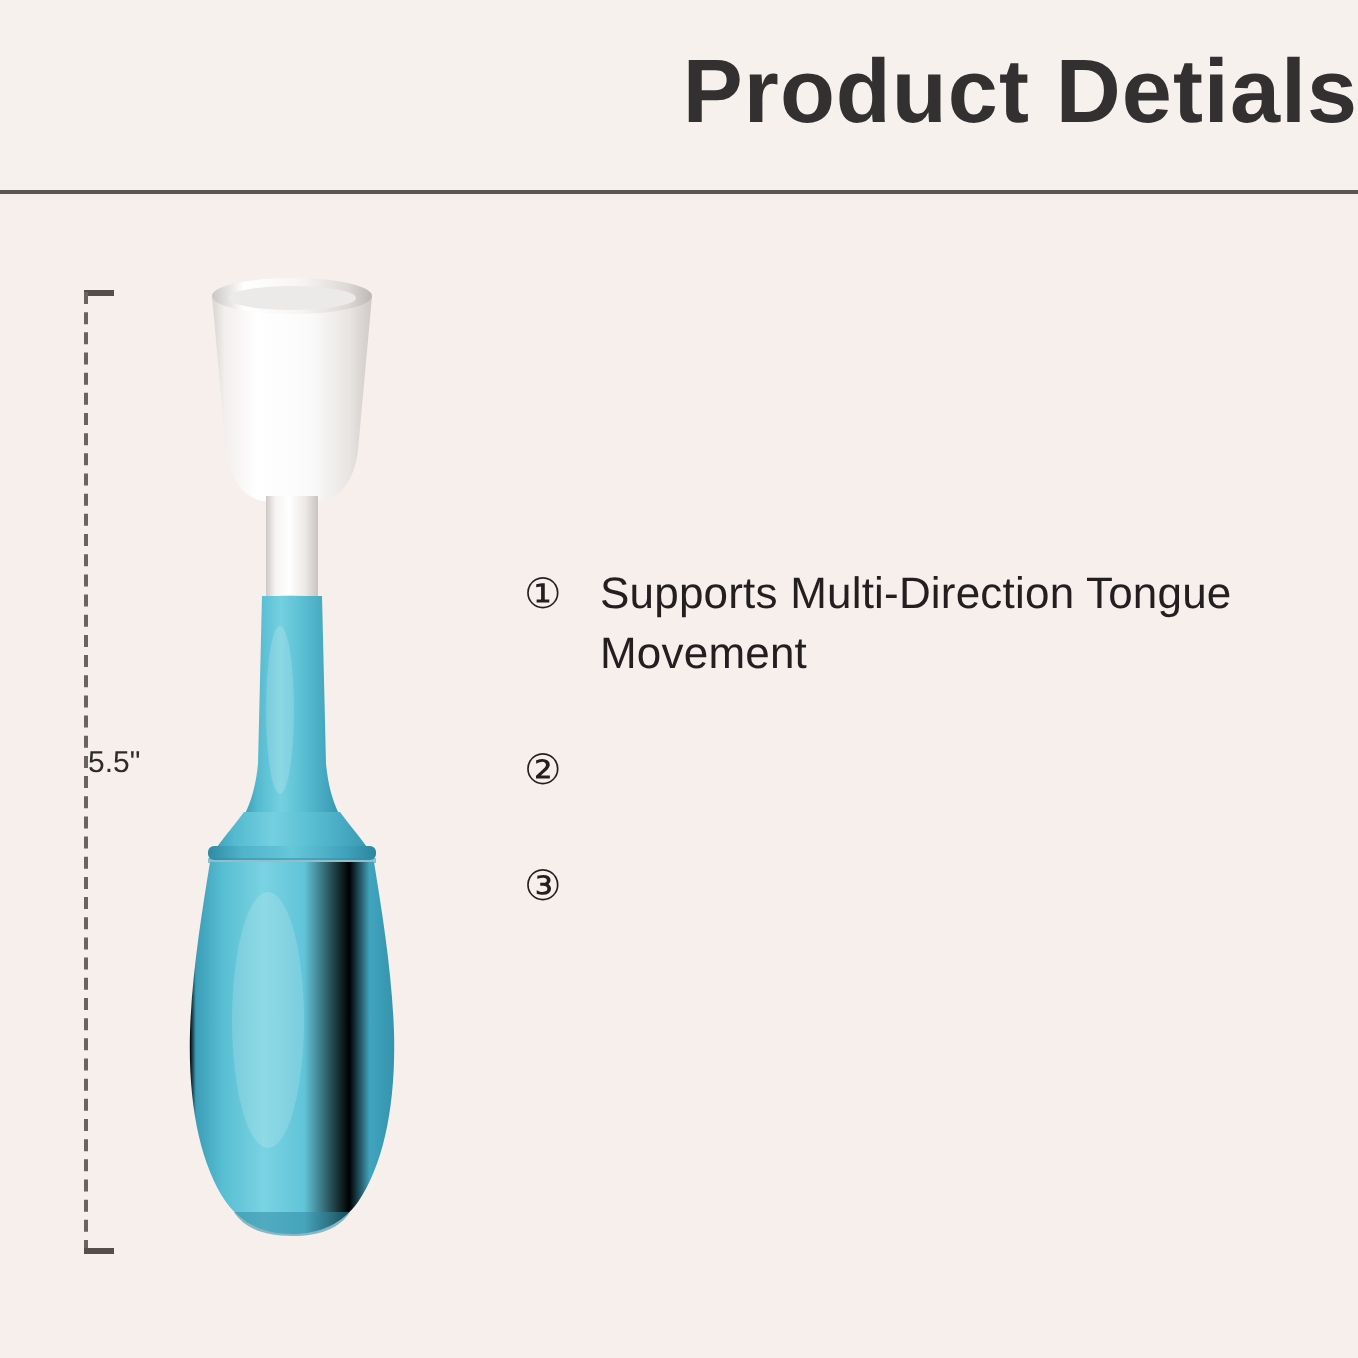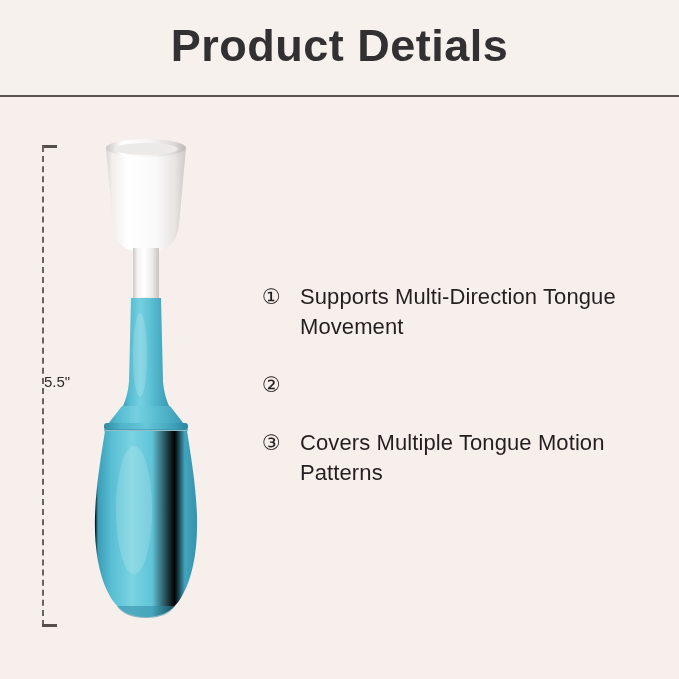--- a/index.html
+++ b/index.html
@@ -30,21 +30,21 @@
     top: 0;
     width: 679px;
     height: 96px;
     background: #f7f1ed;
   }
   .header-title {
     position: absolute;
     left: 0;
     top: 20px;
     width: 679px;
-    text-align: center;
+    text-align: right;
     font-family: "Liberation Sans", sans-serif;
     font-weight: bold;
     font-size: 45px;
     letter-spacing: 0.5px;
     color: #333031;
     white-space: nowrap;
   }
   .header-rule {
     position: absolute;
     left: 0;
@@ -265,18 +265,17 @@
       <span class="feature-num">①</span>
       <span class="feature-text">Supports Multi-Direction Tongue Movement</span>
     </div>
 
     <div class="feature-item">
       <span class="feature-num">②</span>
     </div>
 
     <div class="feature-item">
       <span class="feature-num">③</span>
-      <span class="feature-text">Covers Multiple Tongue Motion Patterns</span>
     </div>
 
   </div>
 
 </div>
 
 </body></html>

